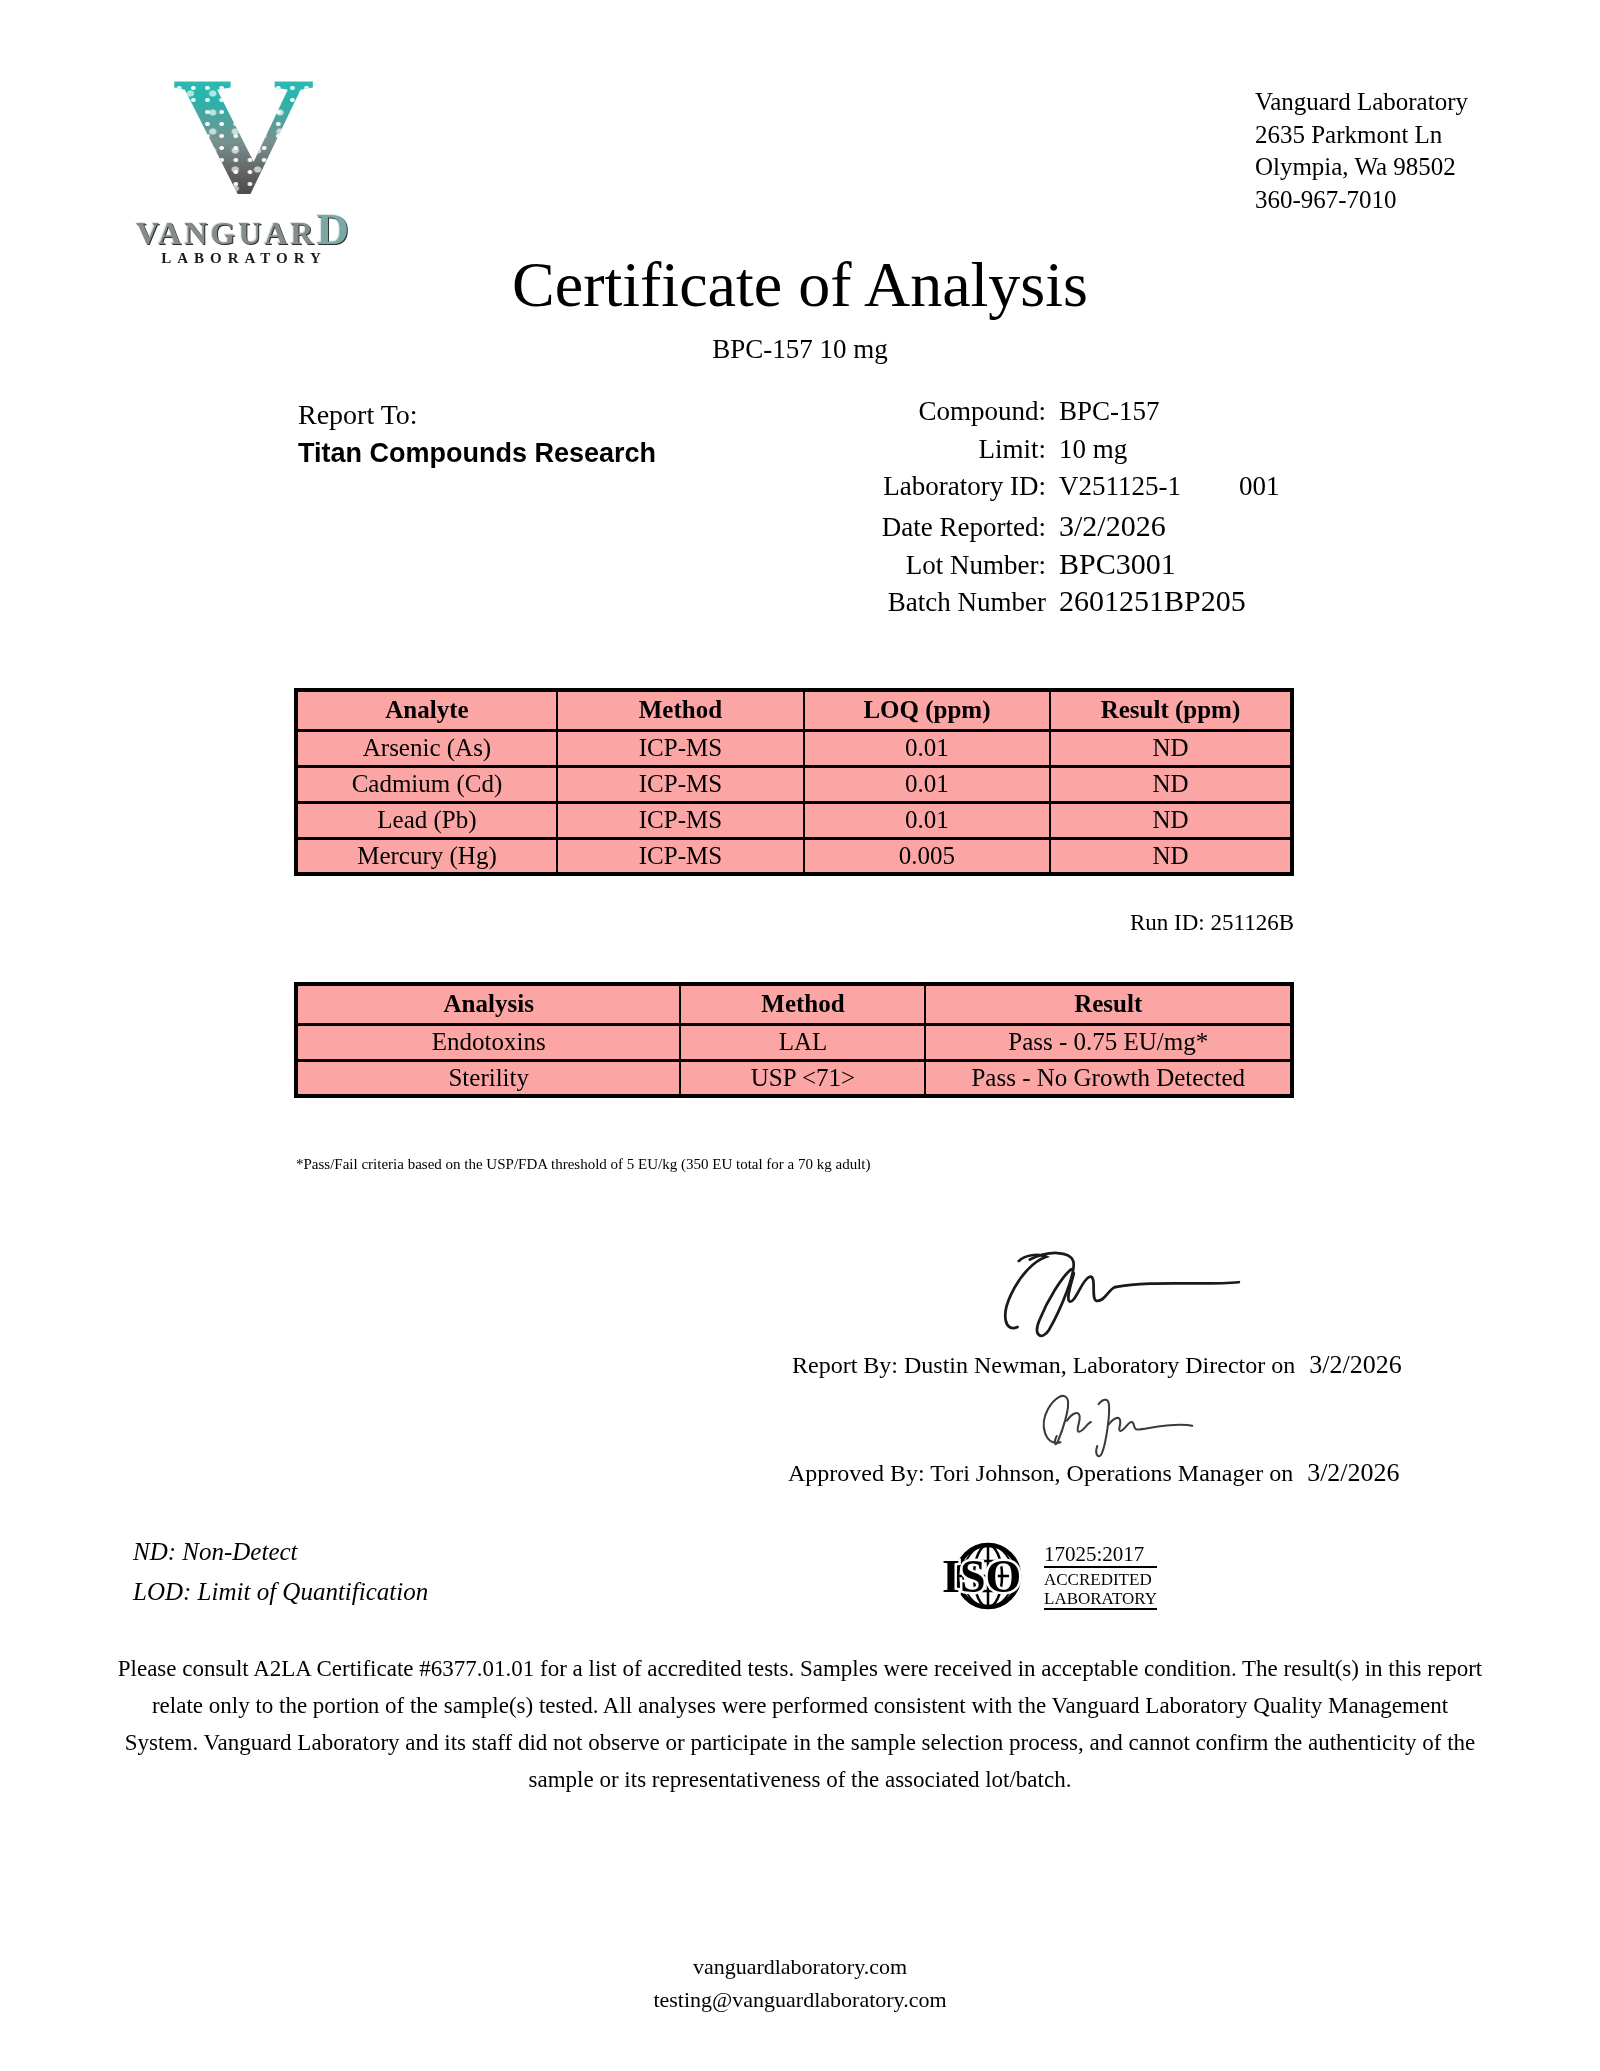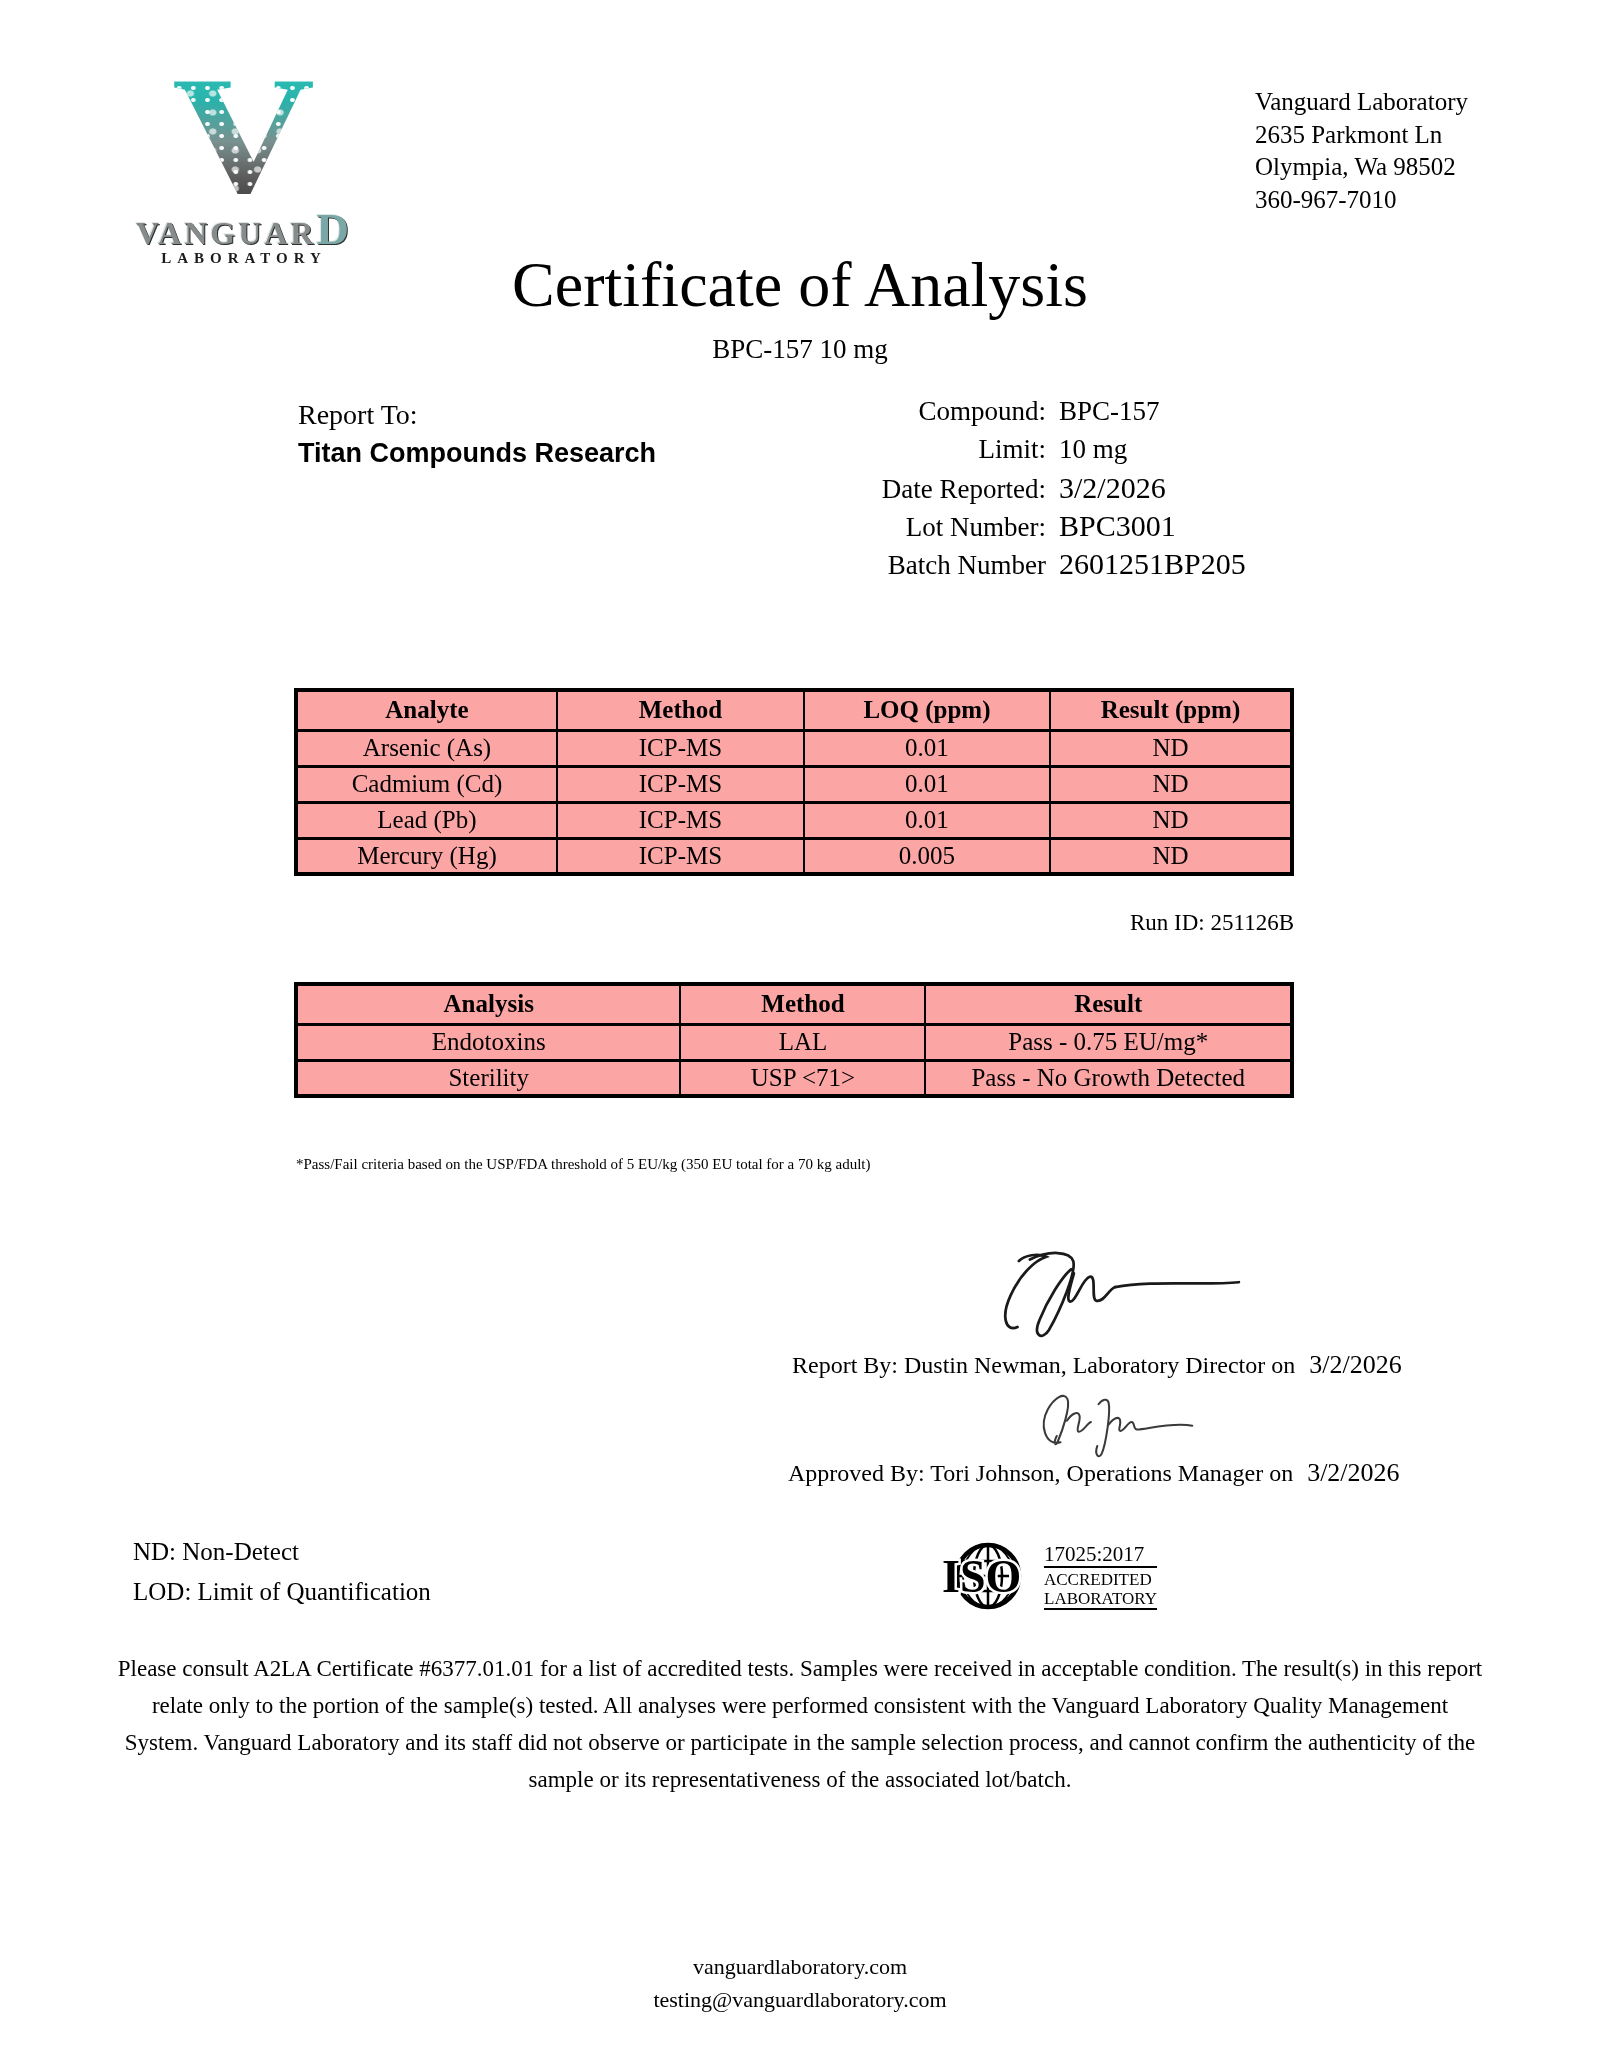--- a/index.html
+++ b/index.html
@@ -64,21 +64,21 @@
   
   .sig-img { position:absolute; }
   .sig1 { left:990px; top:1240px; width:275px; height:112px; }
   .sig2 { left:1020px; top:1383px; width:190px; height:78px; }
   .sig-line { position:absolute; font-size:24px; white-space:nowrap; }
   .sig-line-1 { left:792px; top:1350px; }
   .sig-line-2 { left:788px; top:1458px; }
   .sig-date { font-size:26px; margin-left:14px; }
 
   
-  .notes { position:absolute; left:133px; top:1532px; font-size:25px; line-height:40px; }
+  .notes { position:absolute; left:133px; top:1532px; font-style:italic; font-size:25px; line-height:40px; }
   .iso-badge { position:absolute; left:938px; top:1540px; display:flex; align-items:center; }
   .iso-text { margin-left:6px; font-weight:normal; }
   .iso-l1 { font-size:21px; border-bottom:2px solid #000; line-height:24px; }
   .iso-l2 { font-size:17px; line-height:19px; margin-top:2px; }
   .iso-l3 { font-size:17px; line-height:19px; border-bottom:2px solid #000; }
 
   .disclaimer { position:absolute; left:115px; top:1650px; width:1370px; text-align:center; font-size:23px; line-height:37px; }
 
   .site-footer { position:absolute; left:0; top:1950px; width:1600px; text-align:center; font-size:22px; line-height:33px; }
 </style>
@@ -109,20 +109,25 @@
   </div>
 
   <div class="info">
     <div class="info-row">
       <span class="info-label">Compound:</span>
       <span class="info-value">BPC-157</span>
     </div>
     <div class="info-row">
       <span class="info-label">Limit:</span>
       <span class="info-value">10 mg</span>
+    </div>
+    <div class="info-row">
+      <span class="info-label">Laboratory ID:</span>
+      <span class="info-value">V251125-1</span>
+      <span class="info-value2">001</span>
     </div>
     <div class="info-row">
       <span class="info-label">Date Reported:</span>
       <span class="info-value lg">3/2/2026</span>
     </div>
     <div class="info-row">
       <span class="info-label">Lot Number:</span>
       <span class="info-value lg">BPC3001</span>
     </div>
     <div class="info-row">

